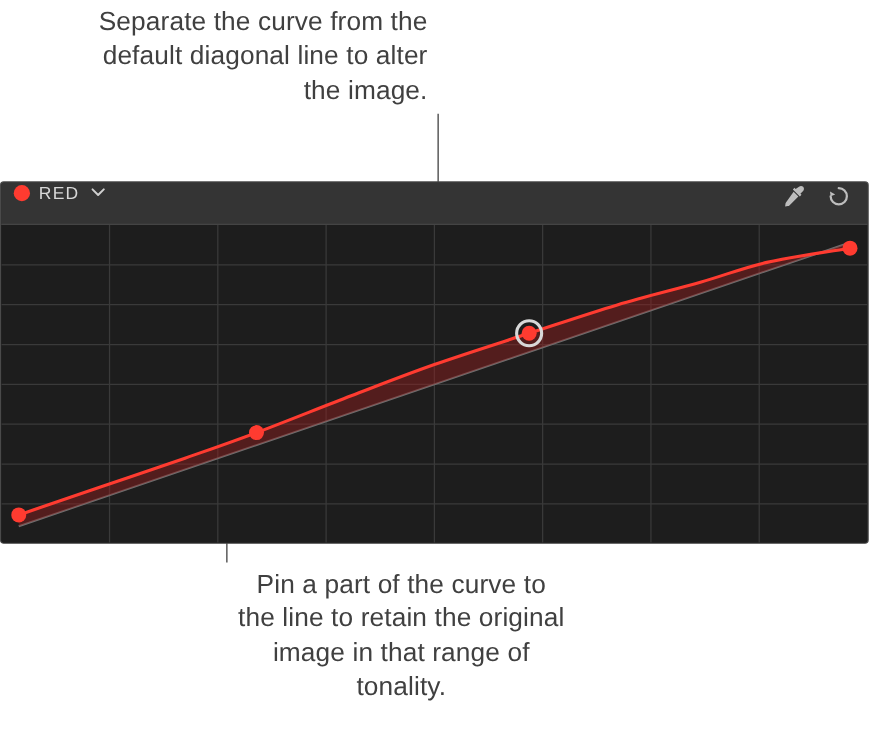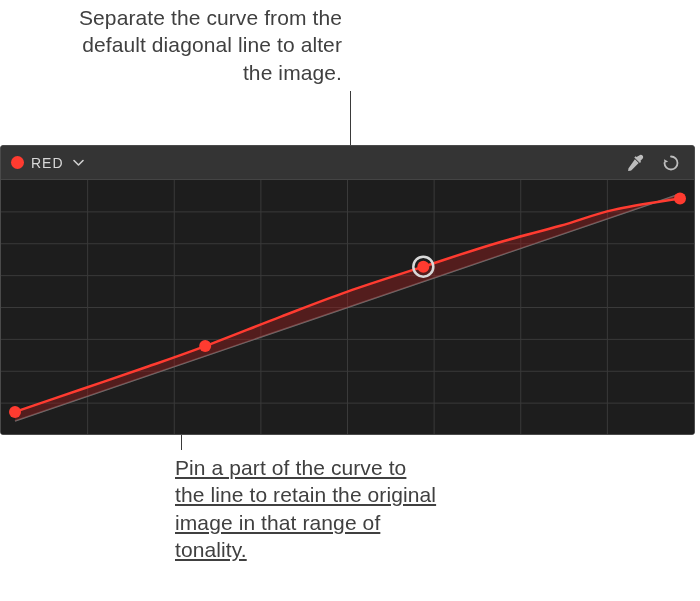--- a/index.html
+++ b/index.html
@@ -24,24 +24,23 @@
     letter-spacing: 0.1px;
   }
   .callout-top {
     top: 4px;
     left: 78px;
     width: 264px;
     text-align: right;
   }
   .callout-bottom {
     top: 454px;
-    left: 175px;
+    left: 190px;
     width: 262px;
-    text-align: left;
-    text-decoration: underline;
+    text-align: center;
   }
   .leader {
     position: absolute;
     background: #3a3a3a;
   }
 
   
   .panel {
     position: absolute;
     left: 0px;
@@ -49,21 +48,21 @@
     width: 693px;
     height: 288px;
     background: #2e2e2e;
     border: 1px solid #4a4a4a;
     border-radius: 3px;
     overflow: hidden;
   }
   .panel-header {
     height: 33px;
     display: flex;
-    align-items: center;
+    align-items: flex-start;
     justify-content: space-between;
     padding: 0 12px 0 10px;
     background: #343434;
     border-bottom: 1px solid #444;
   }
   .channel-picker {
     display: flex;
     align-items: center;
     gap: 7px;
     cursor: pointer;

